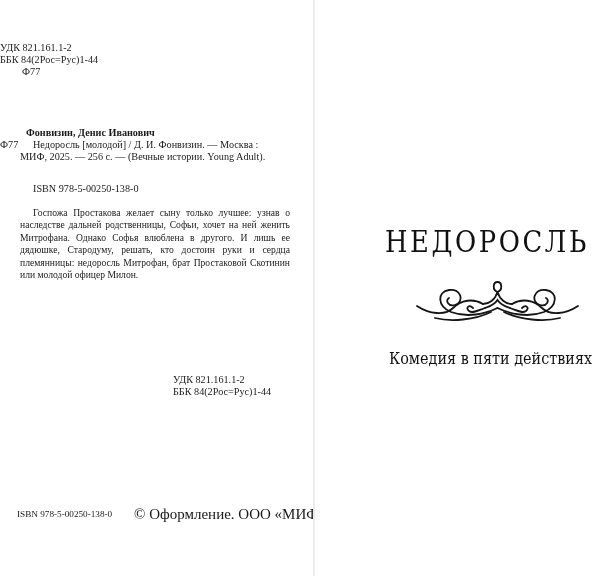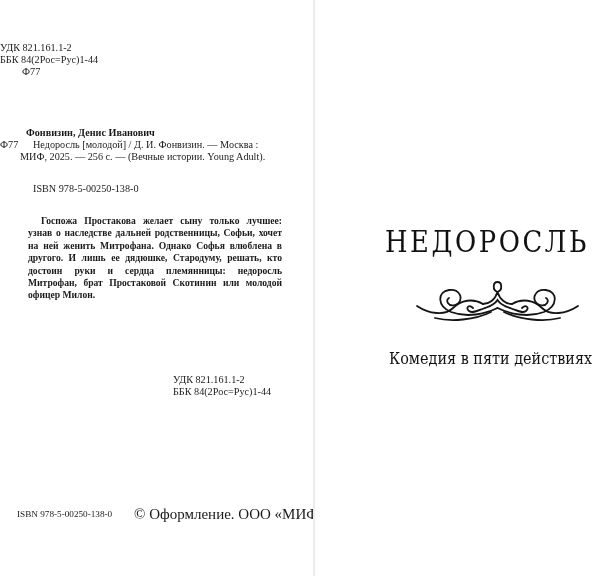--- a/index.html
+++ b/index.html
@@ -17,21 +17,21 @@
     .bbk-top { left: 0; top: 54px; }
     .code-top { left: 22px; top: 66px; }
 
     .author { left: 20px; top: 127px; font-weight: bold; margin-left: 6px; }
     .code-left { left: 0; top: 139px; }
     .bib1 { left: 33px; top: 139px; }
     .bib2 { left: 20px; top: 151px; }
     .isbn1 { left: 33px; top: 183px; }
 
     .annot { position: absolute; left: 20px; top: 207px; width: 270px; font-size: 9.6px; line-height: 12.4px; text-align: justify; }
-    .annot p { margin: 8px; text-indent: 13px; font-weight: bold; }
+    .annot p { margin: 0; text-indent: 13px; }
 
     .udk-bot { left: 173px; top: 374px; }
     .bbk-bot { left: 173px; top: 386px; }
 
     .isbn-bot { left: 17px; top: 508px; font-size: 9.2px; }
     .copyright { left: 134px; top: 508px; font-size: 15px; }
 
     .title {
       position: absolute; left: 385px; top: 224px; font-size: 30px; letter-spacing: 3px;
       font-family: "DejaVu Serif", "Liberation Serif", serif; font-weight: normal; color: #111;

